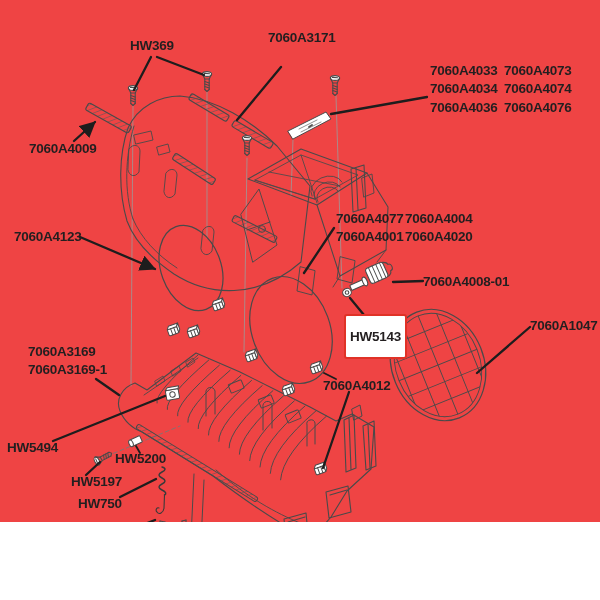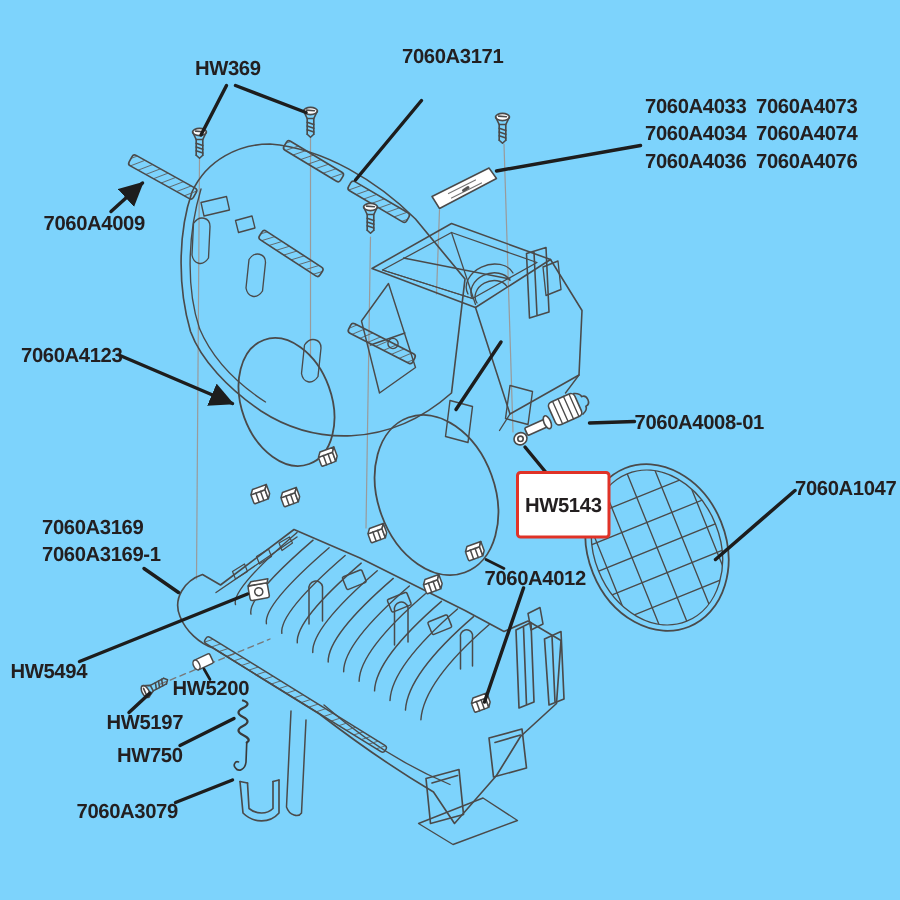--- a/index.html
+++ b/index.html
@@ -1,16 +1,16 @@
 <!DOCTYPE html>
 <html><head>
 <meta charset="utf-8">
 <style>
   html,body{margin:0;padding:0;background:#fff;}
-  .stage{position:relative;width:600px;height:600px;background:#7dd3fc;overflow:hidden;
+  .stage{position:relative;width:600px;height:522px;background:#ef4444;overflow:hidden;
          font-family:"Liberation Sans",sans-serif;}
   .art{position:absolute;left:0;top:0;}
   .lbl{position:absolute;font-weight:700;font-size:13.5px;line-height:18.5px;
        color:#231f20;letter-spacing:-0.25px;white-space:nowrap;}
   .row{display:block;height:18.4px;}
   .c1{display:inline-block;width:74px;}
   .c1m{display:inline-block;width:69px;}
   .hl-box{border:2px solid #e03227;border-radius:3px;padding:12px 4px;line-height:17px;
           background:#fff;}
 </style>
@@ -258,20 +258,24 @@
 <div class="lbl" style="left:430px;top:62px;">
   <span class="row"><span class="c1">7060A4033</span><span>7060A4073</span></span>
   <span class="row"><span class="c1">7060A4034</span><span>7060A4074</span></span>
   <span class="row"><span class="c1">7060A4036</span><span>7060A4076</span></span>
 </div>
 
 <div class="lbl" style="left:29px;top:140px;">7060A4009</div>
 
 <div class="lbl" style="left:14px;top:228px;">7060A4123</div>
 
+<div class="lbl" style="left:336px;top:210px;">
+  <span class="row"><span class="c1m">7060A4077</span><span>7060A4004</span></span>
+  <span class="row"><span class="c1m">7060A4001</span><span>7060A4020</span></span>
+</div>
 
 <div class="lbl" style="left:423px;top:273px;">7060A4008-01</div>
 
 <div class="lbl hl-box" style="left:344px;top:314px;">HW5143</div>
 
 <div class="lbl" style="left:530px;top:317px;">7060A1047</div>
 
 <div class="lbl" style="left:17px;top:343px;margin-left:11px;">
   <span class="row">7060A3169</span>
   <span class="row">7060A3169-1</span>

